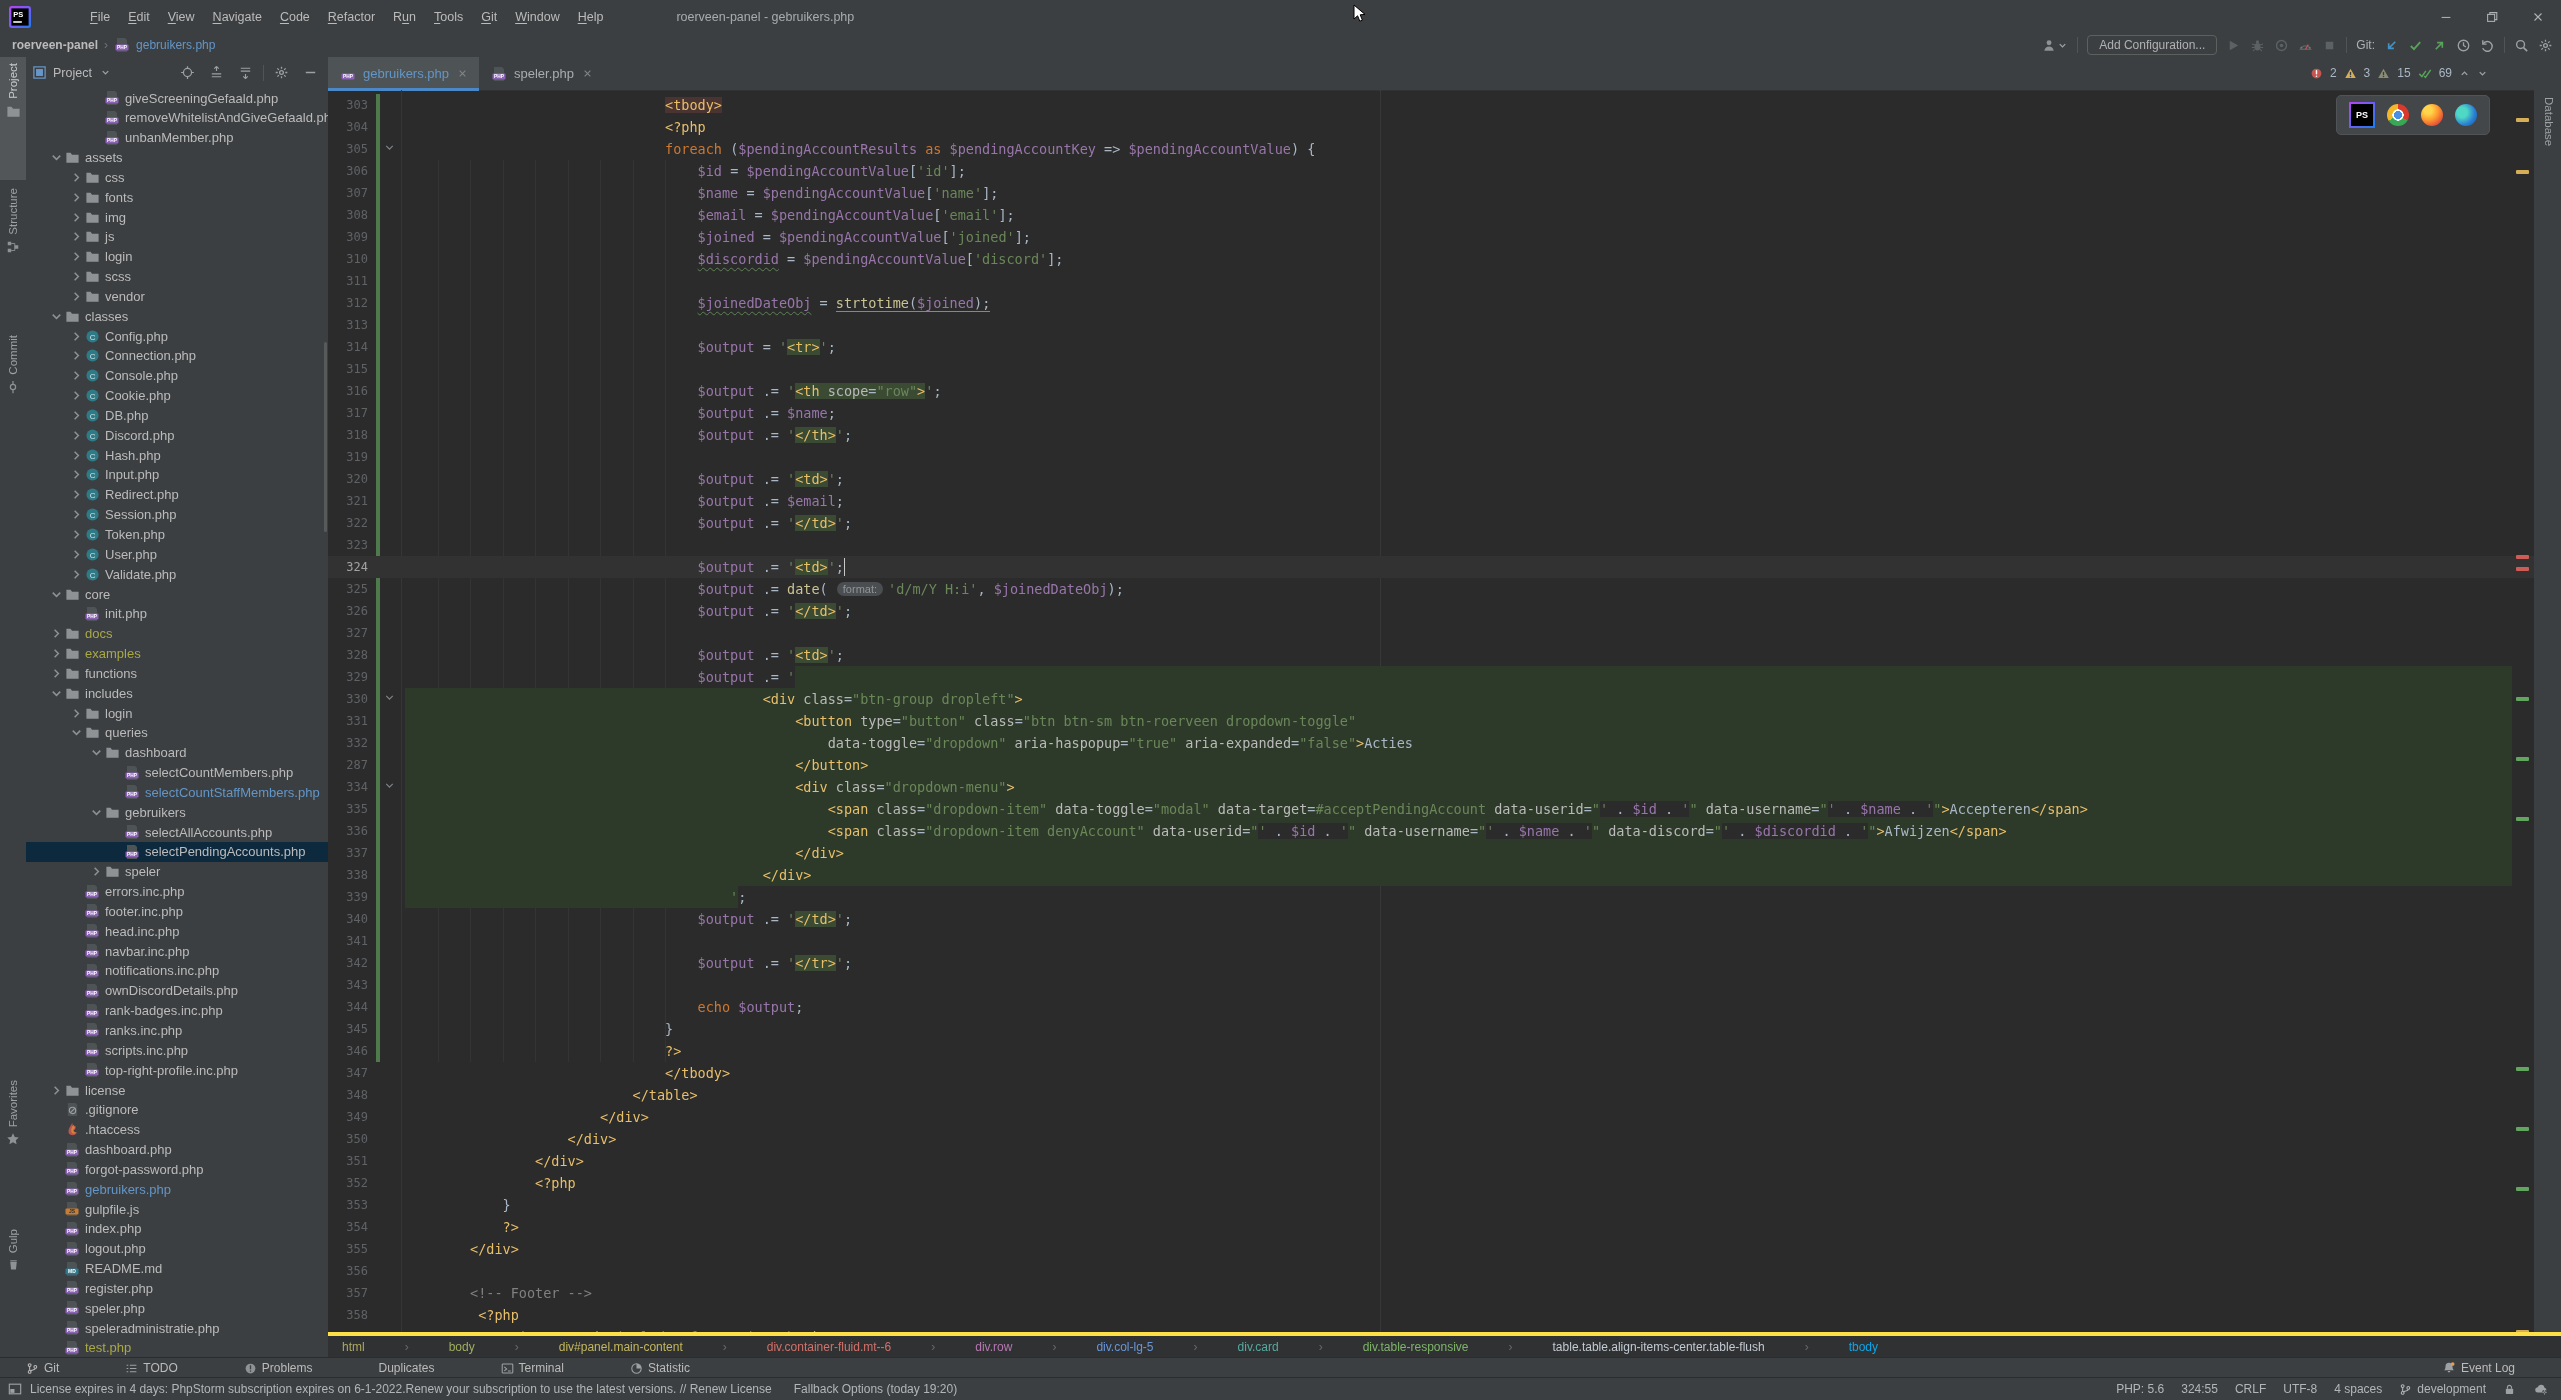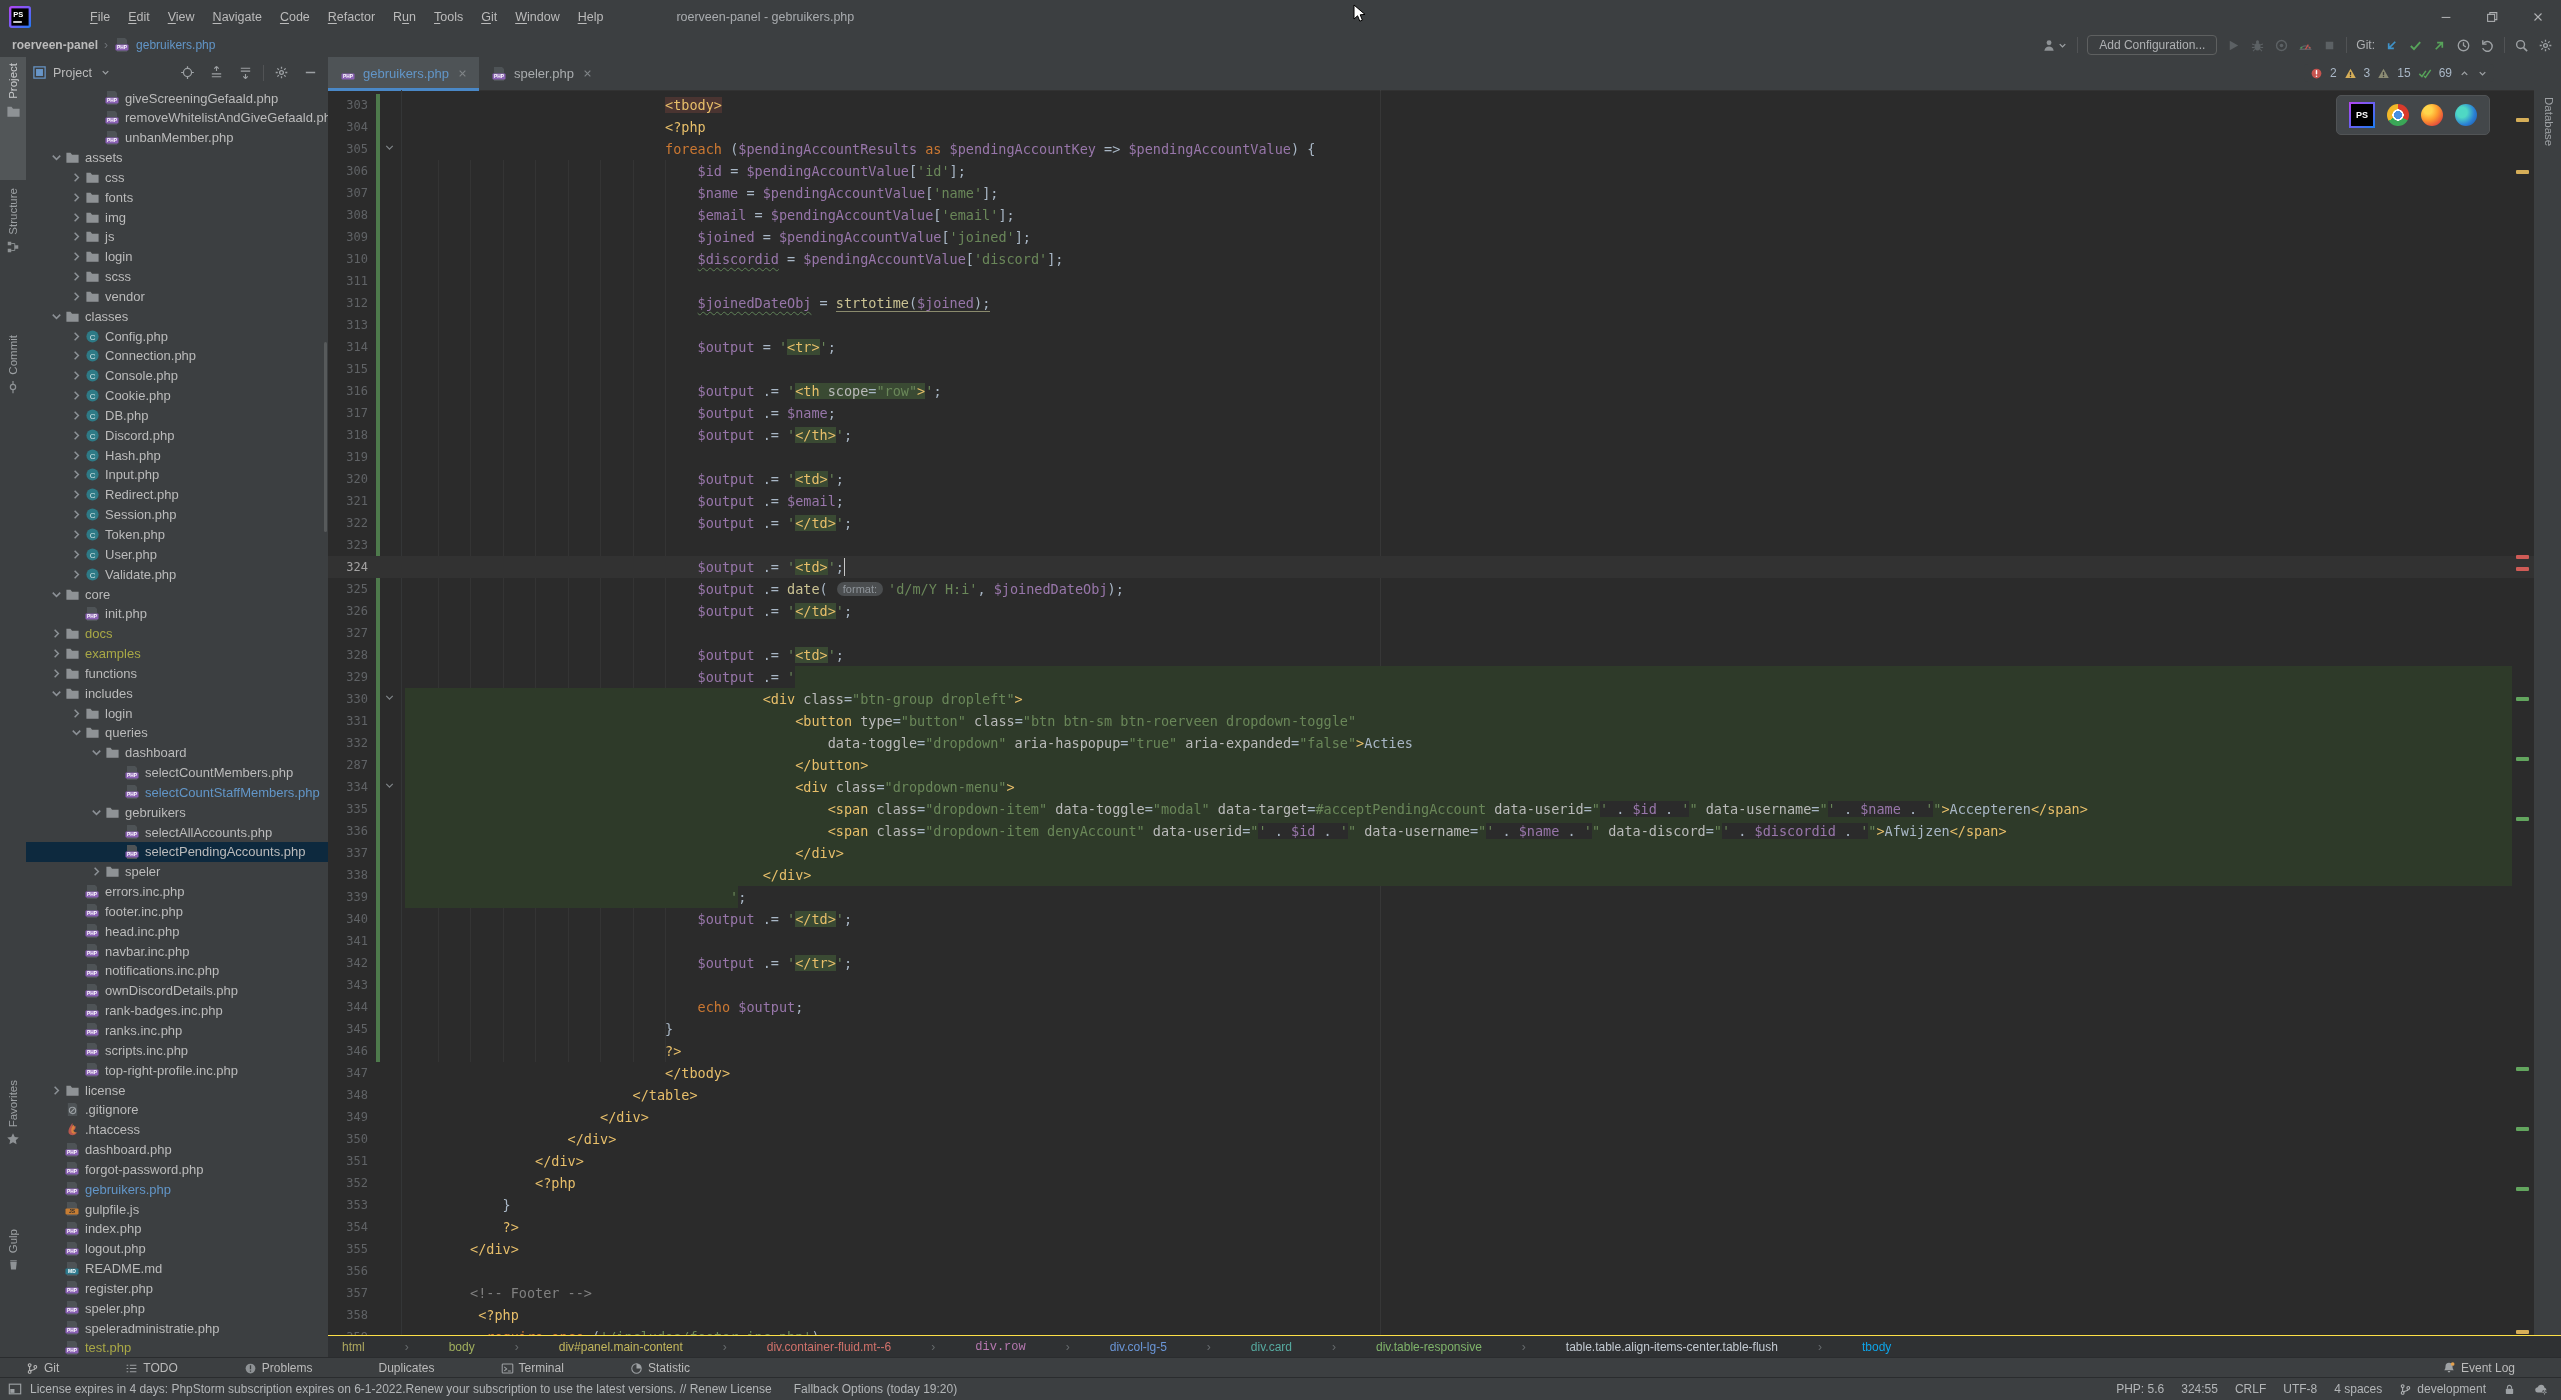--- a/index.html
+++ b/index.html
@@ -98,21 +98,21 @@
   #b-firefox{background:radial-gradient(circle at 32% 28%, #ffd54b 0 18%, #ff9c2e 45%, #e24b3c 78%, #b53370);}
   #b-edge{background:radial-gradient(circle at 32% 38%, #4fd8c4 0 25%, #2a7fd4 62%, #1a4f9e);}
   #b-ps{width:22px;height:22px;border-radius:4px;background:#000;border:2px solid;
         border-image:linear-gradient(135deg,#B345F1,#1E7BF2) 1;display:flex;align-items:center;justify-content:center;
         color:#fff;font-size:9px;font-weight:bold;border-radius:0;}
 
   #stripe{position:absolute;right:0;top:33px;width:22px;bottom:0;}
   .mark{position:absolute;left:4px;width:13px;height:4px;border-radius:1px;}
 
   
-  #bcrumbs{left:328px;right:0;bottom:42px;height:22px;background:#2F3133;border-top:1px solid #fde047;
+  #bcrumbs{left:328px;right:0;bottom:42px;height:22px;background:#2F3133;border-top:4px solid #fde047;
            display:flex;align-items:center;padding-left:14px;font-size:12px;white-space:nowrap;}
   #bcrumbs .bsep{color:#666A6D;}
 
   
   #toolbar-bottom{left:0;right:0;bottom:22px;height:20px;background:#3C3F41;border-top:1px solid #2A2C2E;
                   display:flex;align-items:center;font-size:12px;color:#BBBBBB;}
   .twb-item{display:flex;align-items:center;gap:5px;margin-left:26px;}
   .twb-right{position:absolute;right:46px;display:flex;align-items:center;gap:5px;}
 
   
@@ -1536,21 +1536,21 @@
 
 <div id="bcrumbs" class="abs">
     <span style="color: rgb(173, 168, 95);">html</span>
     <span class="bsep">›</span>
     <span style="color: rgb(159, 174, 93);">body</span>
     <span class="bsep">›</span>
     <span style="color: rgb(195, 183, 93);">div#panel.main-content</span>
     <span class="bsep">›</span>
     <span style="color: rgb(209, 114, 107);">div.container-fluid.mt--6</span>
     <span class="bsep">›</span>
-    <span style="color: rgb(182, 120, 176); font-family: Liberation Mono, monospace;">div.row</span>
+    <span style="color: rgb(182, 120, 176);">div.row</span>
     <span class="bsep">›</span>
     <span style="color: rgb(106, 150, 216);">div.col-lg-5</span>
     <span class="bsep">›</span>
     <span style="color: rgb(86, 170, 160);">div.card</span>
     <span class="bsep">›</span>
     <span style="color: rgb(127, 179, 106);">div.table-responsive</span>
     <span class="bsep">›</span>
     <span style="color: rgb(195, 202, 210);">table.table.align-items-center.table-flush</span>
     <span class="bsep">›</span>
     <span style="color: #0ea5e9; text-align: center;">tbody</span>

